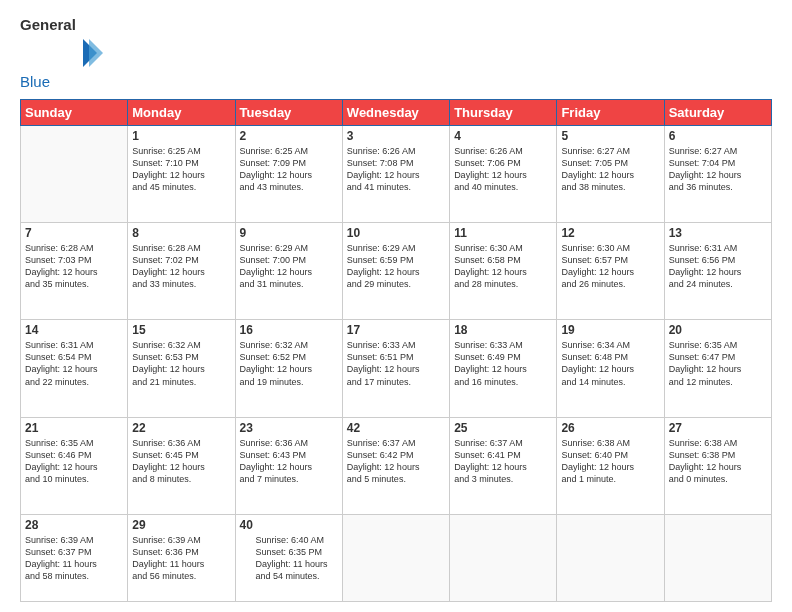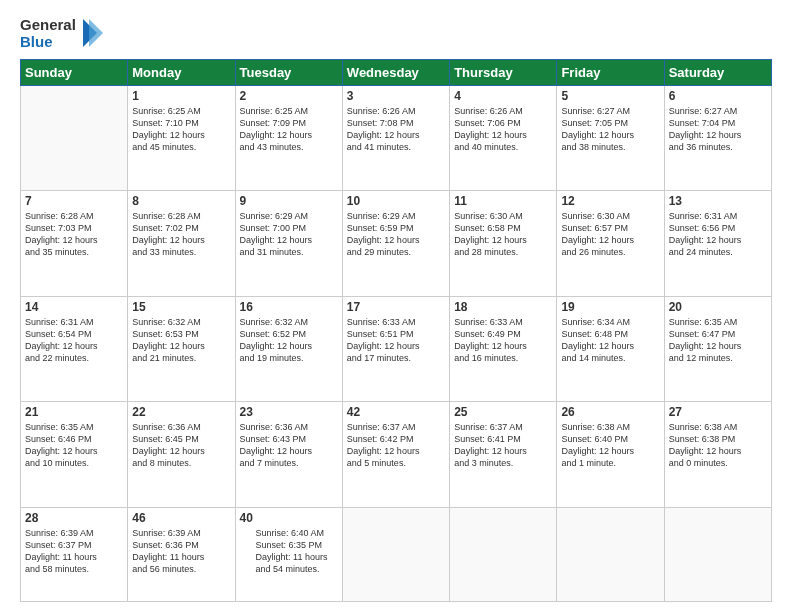--- a/index.html
+++ b/index.html
@@ -42,21 +42,21 @@
       color: #555;
     }
     .calendar {
       flex: 1;
       border: 1px solid #ccc;
       border-collapse: collapse;
       width: 100%;
       table-layout: fixed;
     }
     .calendar th {
-      background-color: #15803d;
+      background-color: #ef4444;
       color: #fff;
       font-size: 13px;
       font-weight: bold;
       padding: 5px 4px;
       text-align: left;
       border: 1px solid #2565a8;
     }
     .calendar td {
       vertical-align: top;
       border: 1px solid #ccc;
@@ -85,21 +85,21 @@
     }
   </style>
 </head>
 <body>
 
 <div class="page">
   <div class="header">
     <div class="logo">
   <div style="display:flex;flex-direction:column;line-height:1.15;">
     <span style="font-size:15px;font-weight:bold;color:#333;text-align:center;">General</span>
-    <span style="font-size:15px;font-weight:bold;color:#1a6bb5;">Blue</span>
+    <span style="font-size:15px;font-weight:normal;color:#1a6bb5;margin-top:40px;">Blue</span>
   </div>
   <svg width="20" height="28" viewBox="0 0 20 28" style="margin-left:3px;">
     <polygon points="0,28 14,14 0,0" fill="#1a6bb5"></polygon>
     <polygon points="6,28 20,14 6,0" fill="#4a9fd4" opacity="0.7"></polygon>
   </svg>
 </div>
     <div class="title-block">
       <div class="main-title"></div>
       <div class="subtitle"></div>
     </div>
@@ -318,21 +318,21 @@
         </tr>
         <tr class="last-row">
           <td>
             <span class="day-number">28</span>
             <div class="day-info" style="white-space: pre-line;">Sunrise: 6:39 AM
 Sunset: 6:37 PM
 Daylight: 11 hours
 and 58 minutes.</div>
           </td>
           <td>
-            <span class="day-number">46</span>
+            <span class="day-number">29</span>
             <div class="day-info" style="white-space: pre-line;">Sunrise: 6:39 AM
 Sunset: 6:36 PM
 Daylight: 11 hours
 and 56 minutes.</div>
           </td>
           <td>
             <span class="day-number">40</span>
             <div class="day-info" style="white-space: pre-line; margin-left: 16px;">Sunrise: 6:40 AM
 Sunset: 6:35 PM
 Daylight: 11 hours

